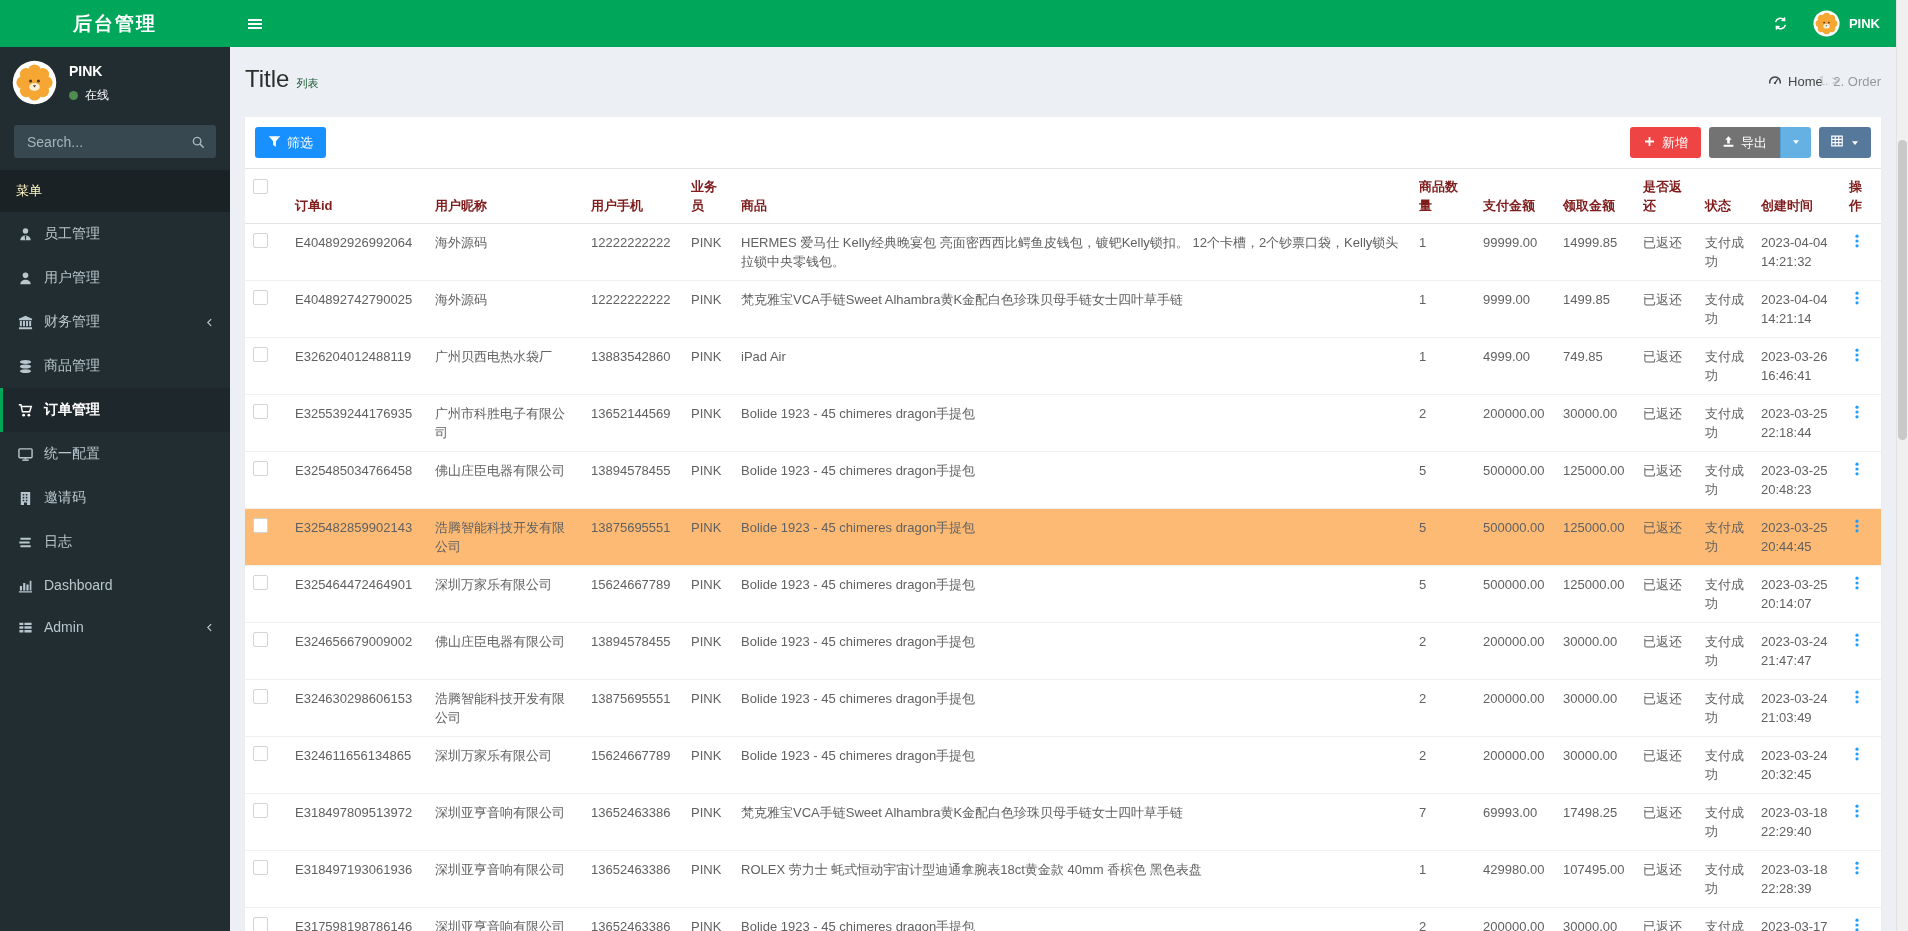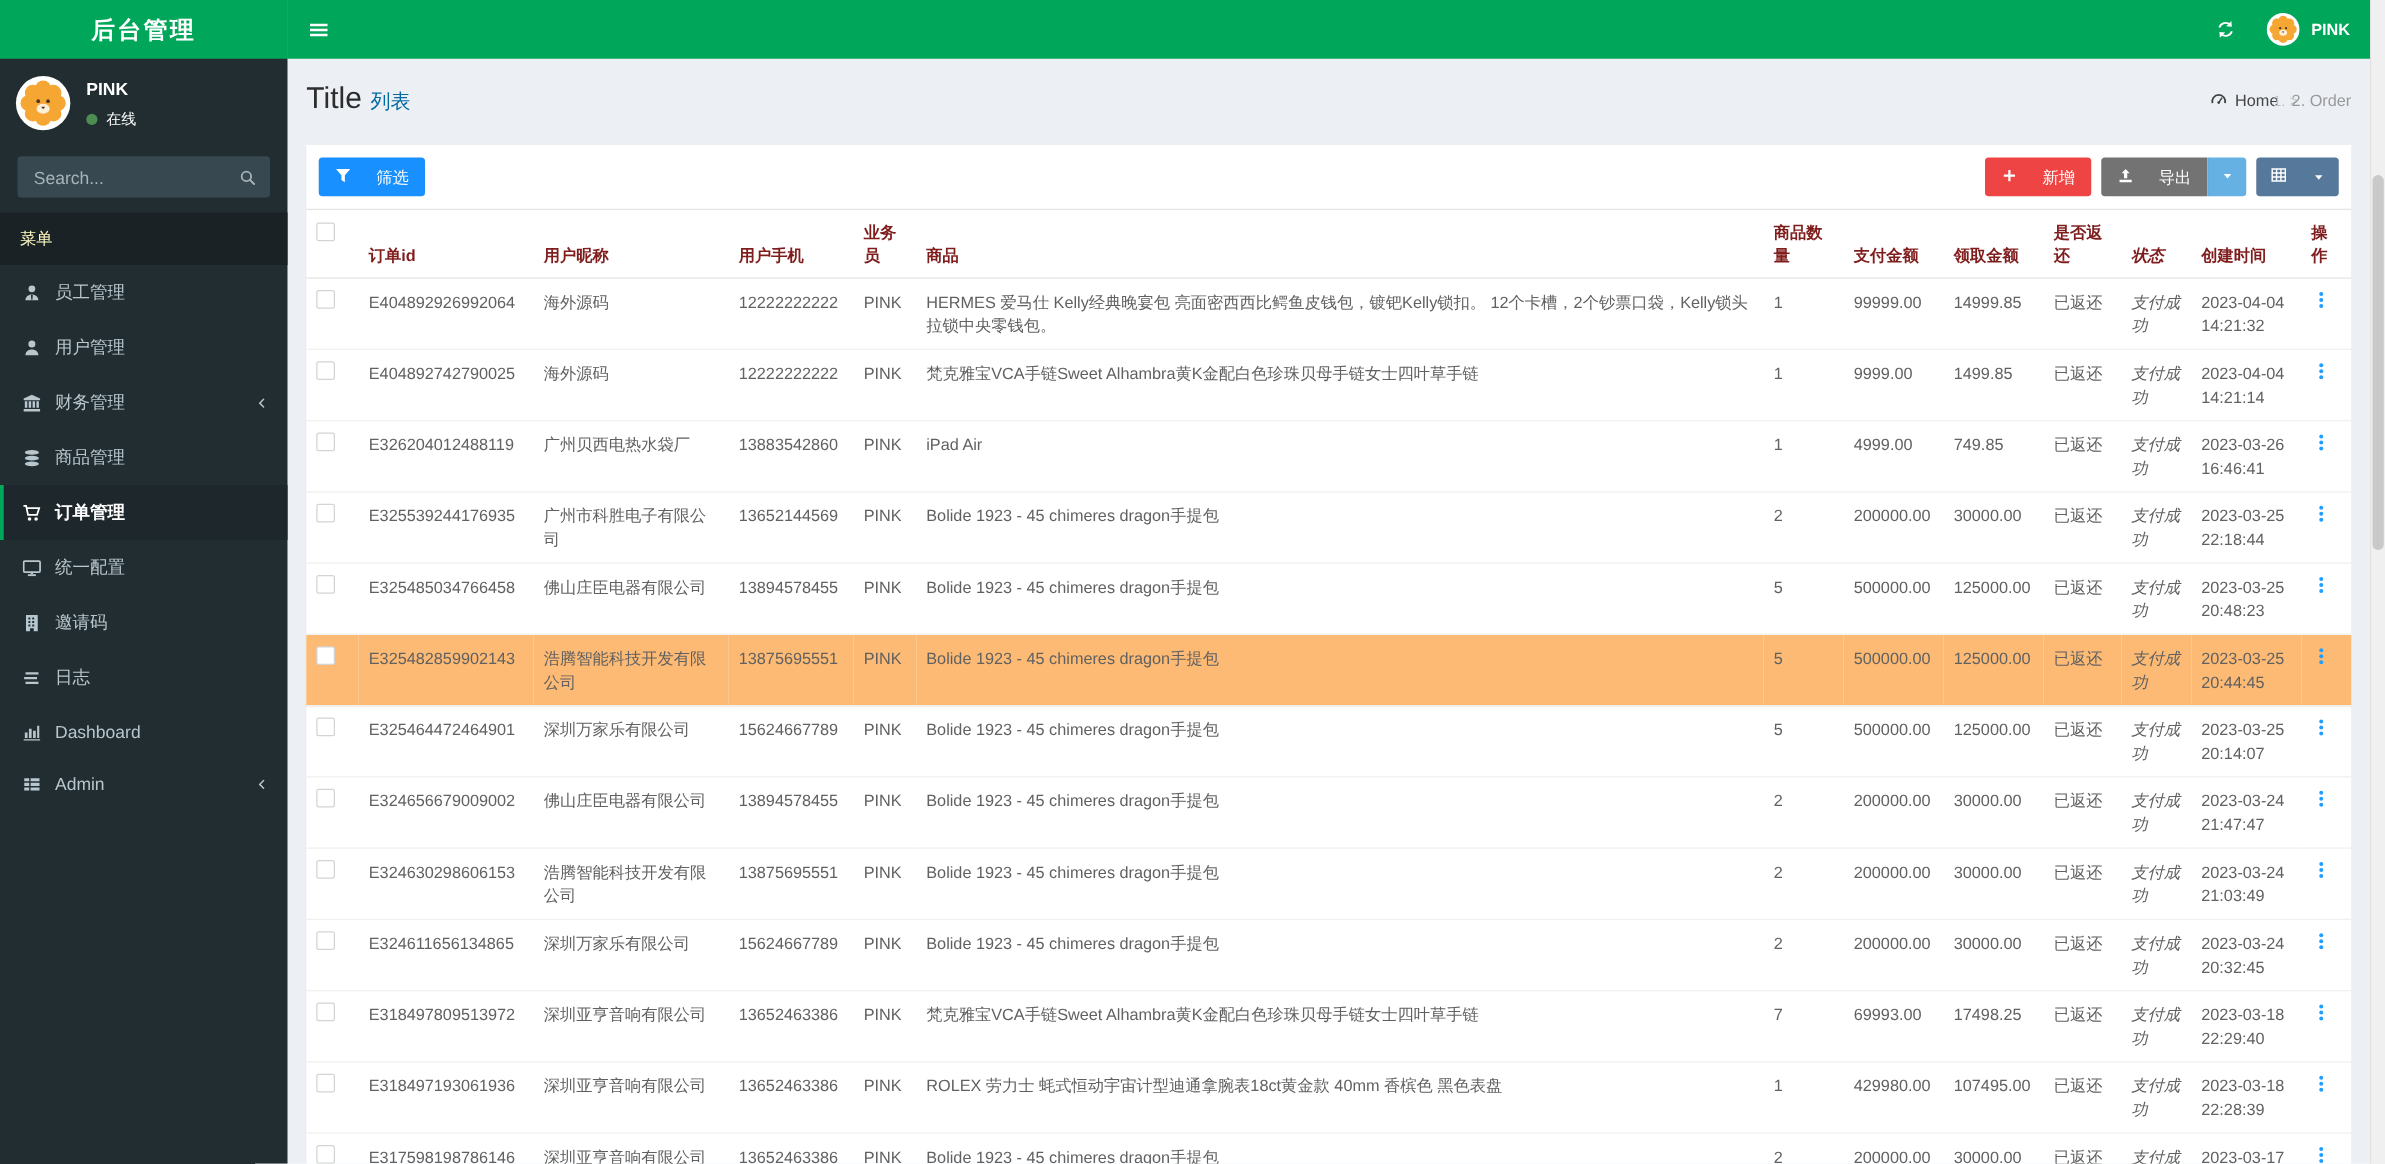--- a/index.html
+++ b/index.html
@@ -41,30 +41,30 @@
   .navbar-right { display:flex; align-items:center; height:100%; }
   .nav-refresh { height:100%; display:flex; align-items:center; padding:0 15px; color:#fff; cursor:pointer; }
   .nav-refresh svg { width:15px; height:15px; }
   .nav-user { height:100%; display:flex; align-items:center; gap:9px; padding:0 16px 0 10px;
               color:#fff; font-weight:bold; font-size:13px; cursor:pointer; }
   .avatar-sm, .avatar-sm svg { width:27px; height:27px; display:block; }
 
   .content-wrap { flex:1; padding:0 15px; min-height:0; }
   .content-header { display:flex; align-items:center; justify-content:space-between; padding:15px 0 17px 0; }
   .page-title { font-size:24px; font-weight:400; color:#2d2d2d; line-height:34px; }
-  .page-title small { font-size:16px; color:#0369a1; margin-left:7px; font-weight:400; }
+  .page-title small { font-size:11px; color:#14532d; margin-left:7px; font-weight:400; }
   .breadcrumb { display:flex; align-items:center; gap:9px; font-size:13px; }
   .bc-home { display:flex; align-items:center; gap:6px; color:#444; cursor:pointer; }
   .bc-home svg { width:14px; height:14px; }
   .bc-sep { color:#c3c3c3; font-size:12px; }
   .bc-cur { color:#999; }
 
   .panel { background:#fff; box-shadow:0 1px 1px rgba(0,0,0,.06); }
   .toolbar { display:flex; justify-content:space-between; align-items:center; padding:10px; }
-  .btn { display:inline-flex; align-items:center; gap:20px; height:31px; padding:0 13px; border:none;
+  .btn { display:inline-flex; align-items:center; gap:6px; height:31px; padding:0 13px; border:none;
          border-radius:3px; color:#fff; font-size:13px; font-family:inherit; cursor:pointer; }
   .btn svg { width:13px; height:13px; }
   .btn-filter { background:#1890ff; }
   .toolbar-right { display:flex; gap:8px; }
   .btn-add { background:#ef4444; }
   .btn-split { display:inline-flex; }
   .btn-export { background:#737373; border-radius:3px 0 0 3px; }
   .btn-export-caret { background:#65b1e3; border-radius:0 3px 3px 0; border-left:1px solid #549fd3; padding:0 10px; }
   .btn-export-caret svg, .btn-columns .caret svg { width:10px; height:10px; }
   .btn-columns { background:#56789b; padding:0 11px; }
@@ -79,21 +79,21 @@
   tr.highlight td { background:#fdba74; }
   .c-check { width:42px; }
   .c-id { width:140px; }
   .c-nick { width:156px; }
   .c-phone { width:100px; }
   .c-agent { width:50px; }
   .c-qty { width:64px; }
   .c-pay { width:80px; }
   .c-recv { width:80px; }
   .c-ret { width:62px; }
-  .c-status { width:56px;font-style:italic; }
+  .c-status { width:56px; }
   .c-time { width:88px; }
   .c-op { width:40px; }
   .cb { display:inline-block; width:15px; height:15px; background:#fff; border:1px solid #d4d4d4; border-radius:2px; cursor:pointer; }
   .op-btn { display:inline-flex; color:#1e9fff; cursor:pointer; }
   .op-btn svg { width:16px; height:16px; }
 
   
   .vscroll { position:fixed; top:0; right:0; width:12px; height:931px; background:#f0f0f0; border-left:1px solid #e2e2e2; cursor:pointer; }
   .vthumb { position:absolute; left:1px; top:140px; width:9px; height:300px; background:#c9c9c9; border-radius:5px; }
 </style>

